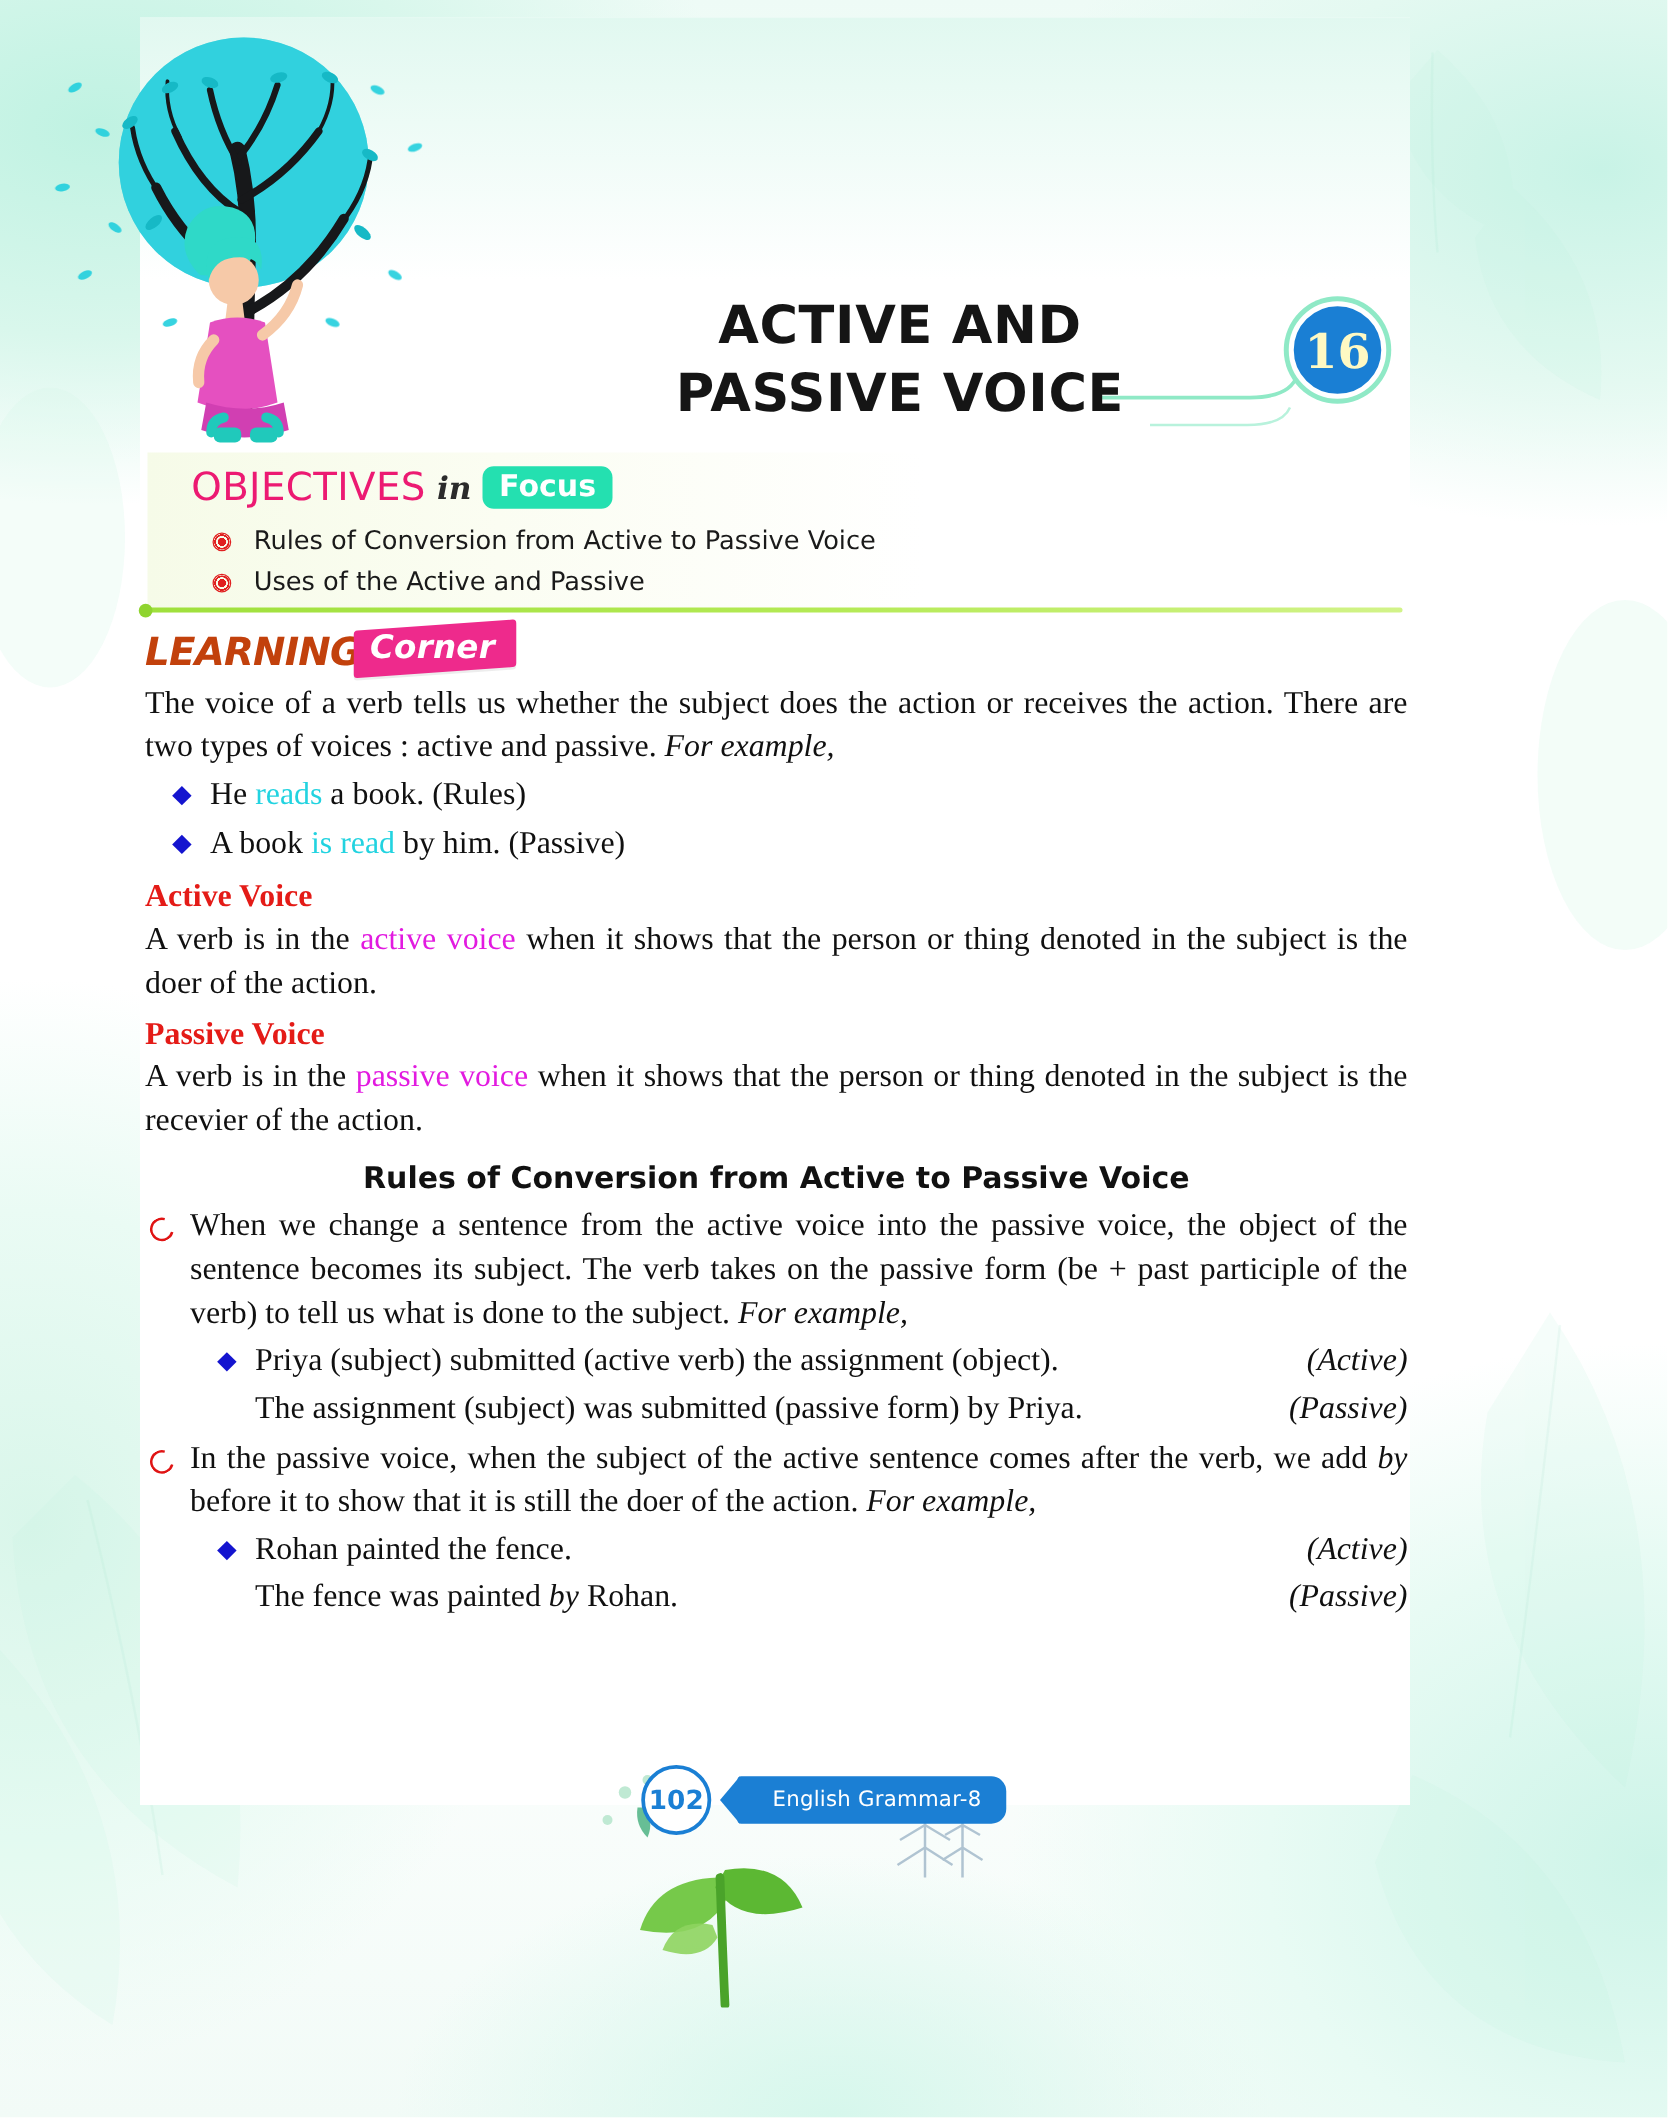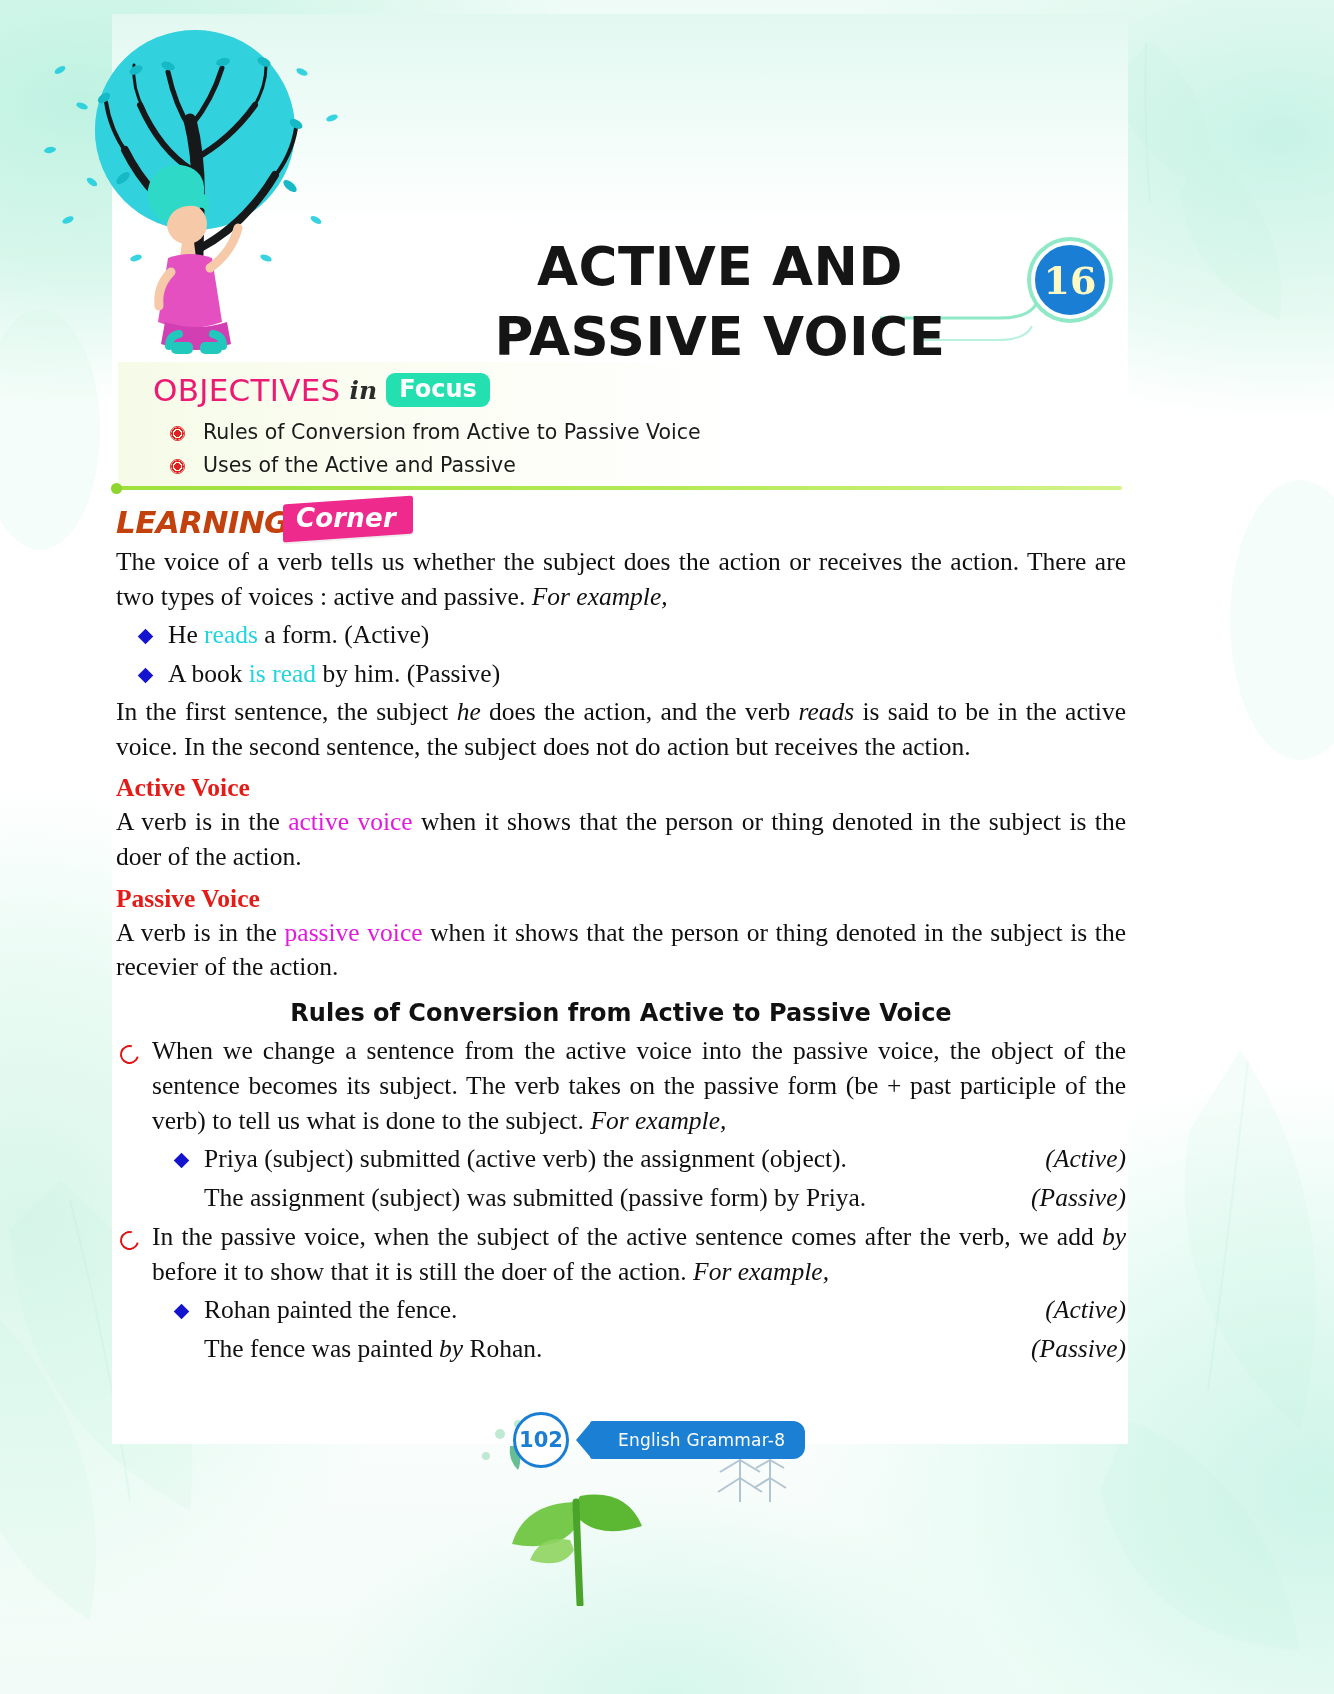--- a/index.html
+++ b/index.html
@@ -41,21 +41,21 @@
   .hero-art { position: absolute; left: 40px; top: 10px; width: 340px; height: 360px; z-index: 6; }
 
   
   .title-block {
     position: absolute; left: 450px; top: 232px; width: 540px;
     text-align: center; z-index: 7;
   }
   .title-line {
     font-family: "DejaVu Sans", sans-serif;
     font-weight: 700;
-    font-size: 53px;
+    font-size: 42px;
     letter-spacing: .5px;
     color: #151515;
     line-height: 1.32;
   }
 
   
   .chap-badge {
     position: absolute; left: 1031px; top: 241px;
     width: 78px; height: 78px; border-radius: 50%;
     background: #1a7fd4;
@@ -372,25 +372,24 @@
   <span class="learning-tag">
     <span>Corner</span>
   </span>
 </div>
 
 <div class="body">
 
   <p class="para"><span>The voice of a verb tells us whether the subject does the action or receives the action. There are two types of voices : active and passive. </span><em class="it">For example,</em></p>
 
   <ul class="dia">
-    <li><span>He </span><span class="cyan">reads</span><span> a form. (Active)</span></li>
+    <li><span>He </span><span class="cyan">reads</span><span> a book. (Rules)</span></li>
     <li><span>A book </span><span class="cyan">is read</span><span> by him. (Passive)</span></li>
   </ul>
 
-  <p class="para"><span>In the first sentence, the subject </span><em class="it">he</em><span> does the action, and the verb </span><em class="it">reads</em><span> is said to be in the active voice. In the second sentence, the subject does not do action but receives the action.</span></p>
 
   <div class="sect-head">Active Voice</div>
   <p class="para"><span>A verb is in the </span><span class="magenta">active voice</span><span> when it shows that the person or thing denoted in the subject is the doer of the action.</span></p>
 
   <div class="sect-head">Passive Voice</div>
   <p class="para"><span>A verb is in the </span><span class="magenta">passive voice</span><span> when it shows that the person or thing denoted in the subject is the recevier of the action.</span></p>
 
   <div class="rules-head">Rules of Conversion from Active to Passive Voice</div>
 
   <ul class="ring">

